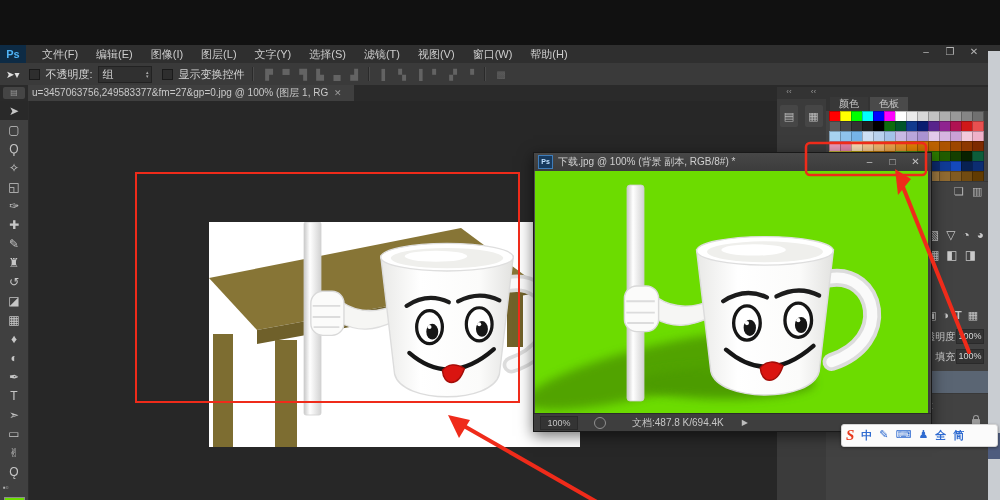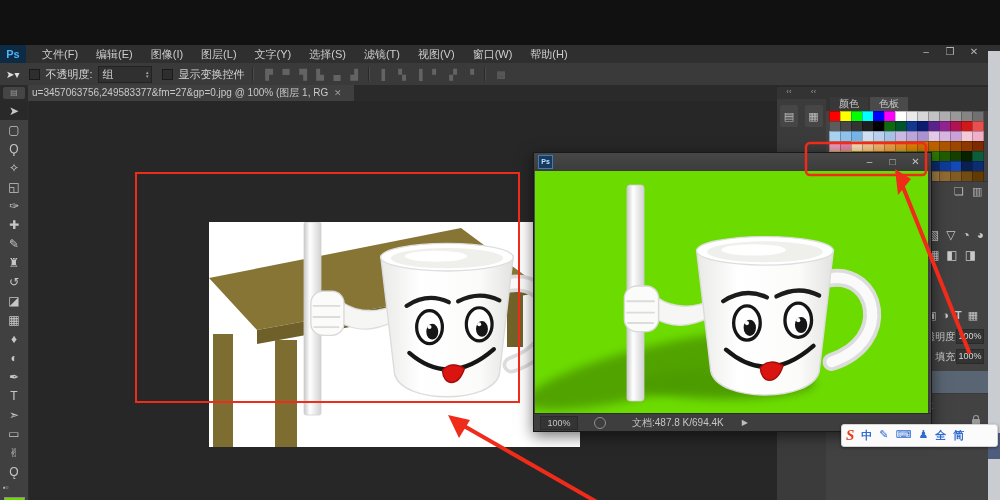--- a/index.html
+++ b/index.html
@@ -417,20 +417,21 @@
     <span class="lock" style="left:146px;top:332px;"></span>
   </div>
 
   <div id="lightstrip" class="abs">
       <div class="seg"></div>
     </div>
 
   <div id="floatwin" class="abs">
     <div id="fw-title">
       <span id="fw-psicon">Ps</span>
+      <span>下载.jpg @ 100% (背景 副本, RGB/8#) *</span>
       <span id="fw-controls">
         <span>–</span>
         <span>□</span>
         <span>✕</span>
       </span>
     </div>
     <div id="fw-content">
       <svg width="393" height="242" viewBox="0 0 393 242">
         <rect x="0" y="0" width="393" height="242" fill="#6cdc00"></rect>
         <g opacity="0.85">

